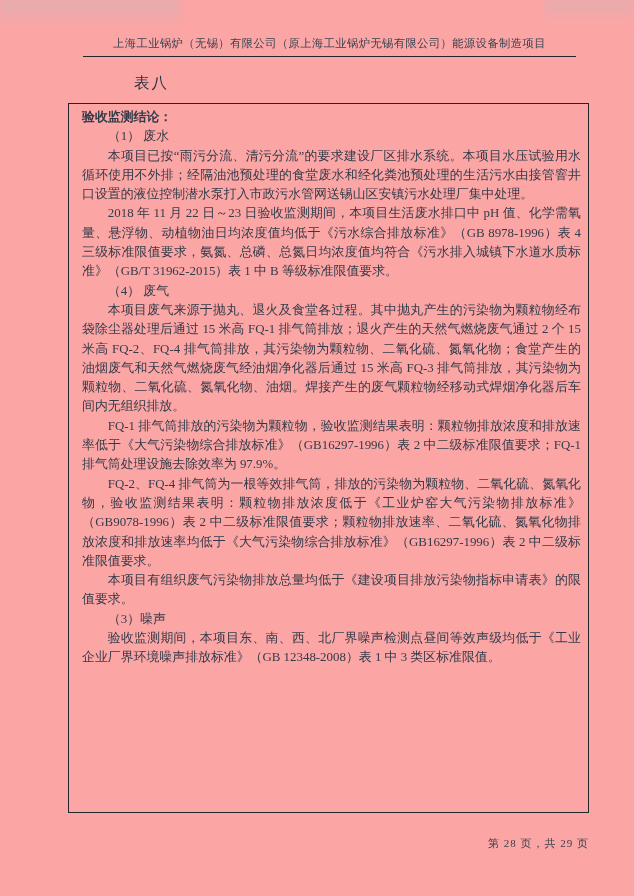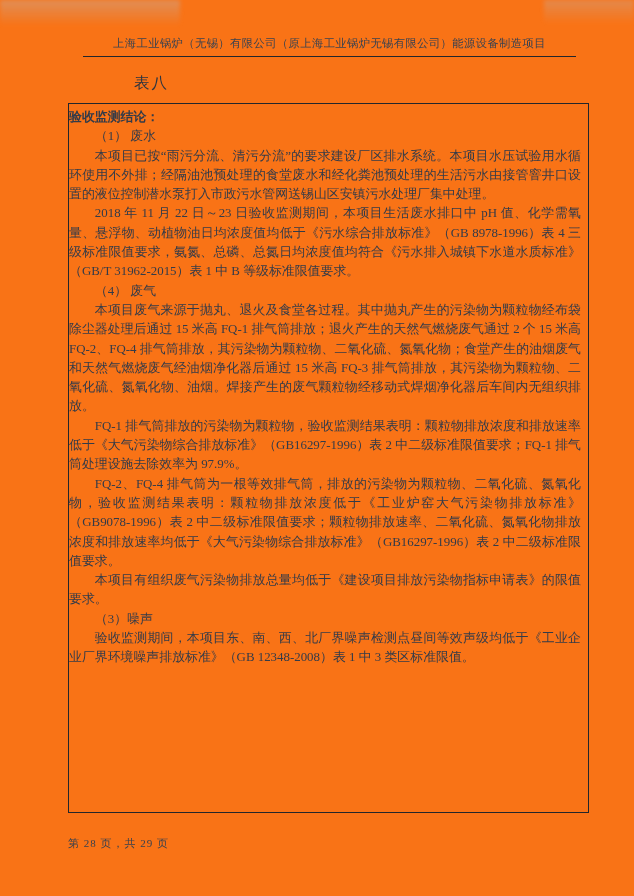--- a/index.html
+++ b/index.html
@@ -1,19 +1,19 @@
 <!DOCTYPE html>
 <html><head>
 <meta charset="utf-8">
 <style>
   html,body { margin:0; padding:0; background:#ffffff; }
   .page {
     position:relative;
     width:634px; height:896px;
-    background:#f97316;
+    background:#fca5a5;
     overflow:hidden;
     font-family:"Liberation Serif","DejaVu Serif",serif;
   }
   .scan-smudge-left {
     position:absolute; top:0; left:0; width:180px; height:26px;
     background:linear-gradient(180deg, rgba(185,188,194,0.38), rgba(255,255,255,0));
     filter:blur(2px);
   }
   .scan-smudge-right {
     position:absolute; top:0; right:0; width:90px; height:24px;
@@ -29,30 +29,30 @@
     position:absolute; top:56px; left:83px; width:493px; height:0;
     border-top:1.7px solid #23262b;
   }
   .table-label {
     position:absolute; top:73px; left:86px;
     font-size:15.5px; color:#2e3540; letter-spacing:2px;margin-left:48px;
   }
   .content-box {
     position:absolute; top:103px; left:68px; width:521px; height:710px;
     box-sizing:border-box; border:1.7px solid #23262b;
-    padding:4px 7px 0 0;
+    padding:4px 7px 0 13px;
     color:#333b49; font-size:12.9px; line-height:19.3px;
     text-align:justify;
   }
   .content-box p { margin:0; }
   .doc-title { font-weight:bold; }
   .indent { text-indent:2em; }
   .doc-footer {
     position:absolute; top:836px; left:68px; width:521px;
-    text-align:left; font-size:11px; color:#39414e; letter-spacing:1px;
+    text-align:right; font-size:11px; color:#39414e; letter-spacing:1px;
   }
 </style>
 </head>
 <body>
 
 <div class="page">
 
   <div class="scan-smudge-left"></div>
   <div class="scan-smudge-right"></div>
 

